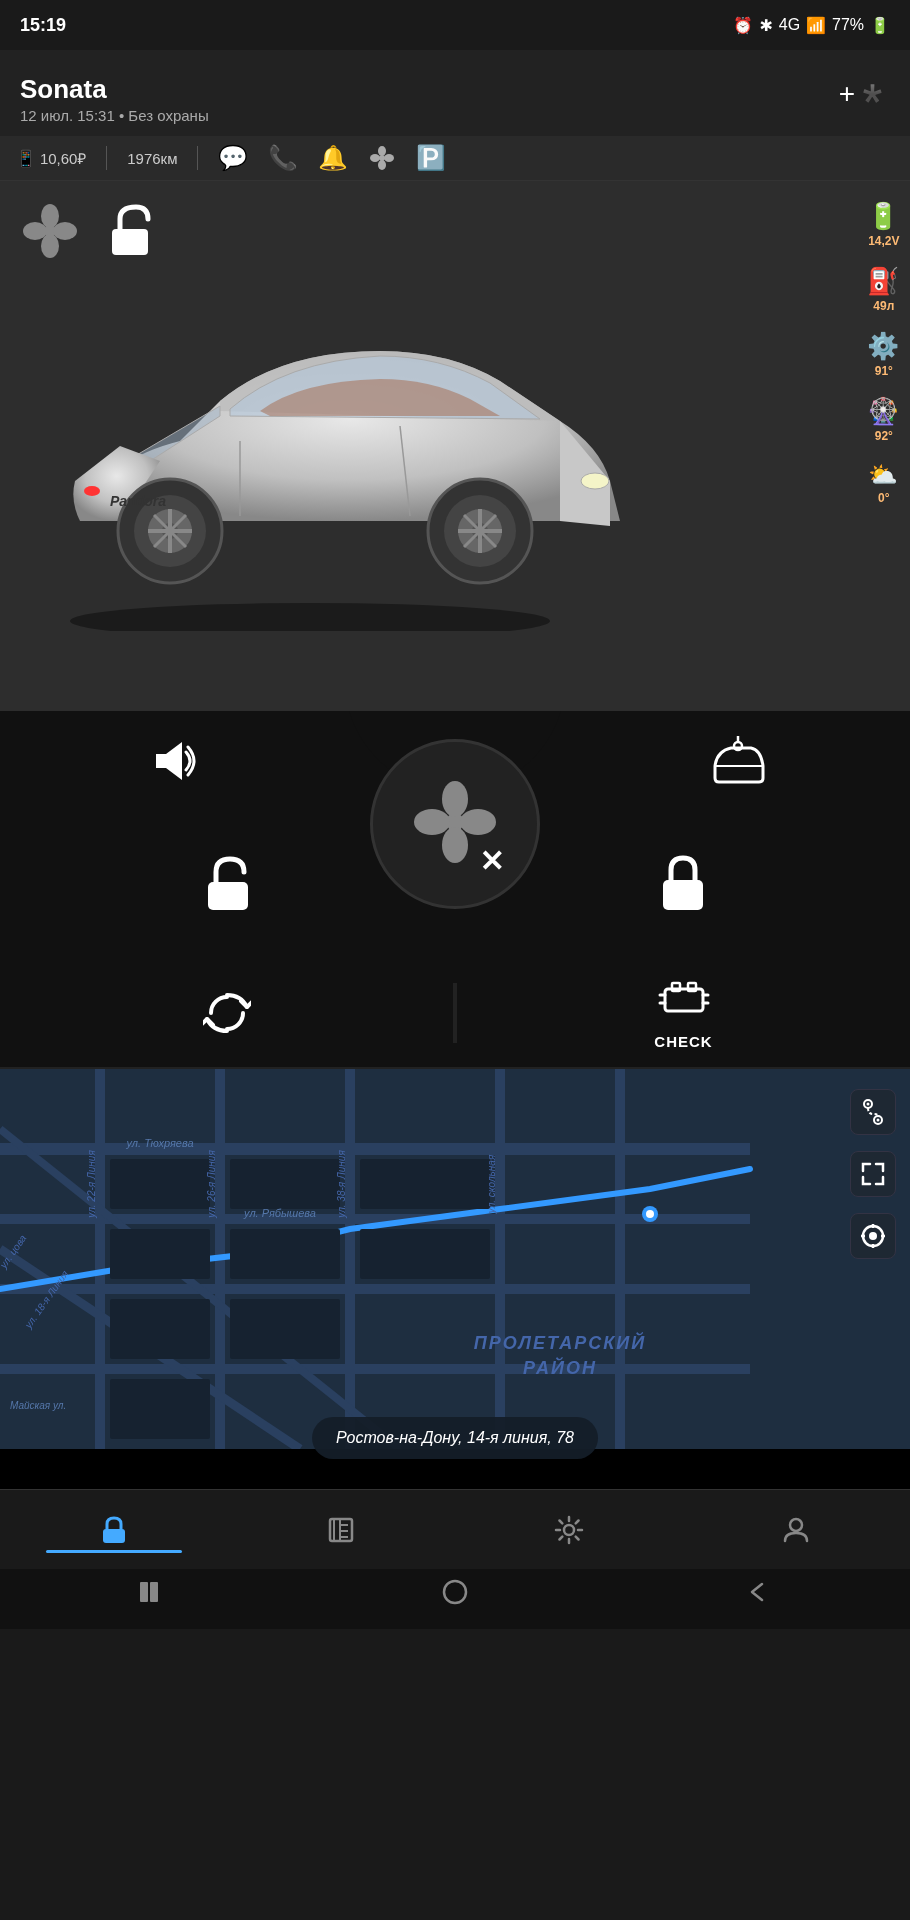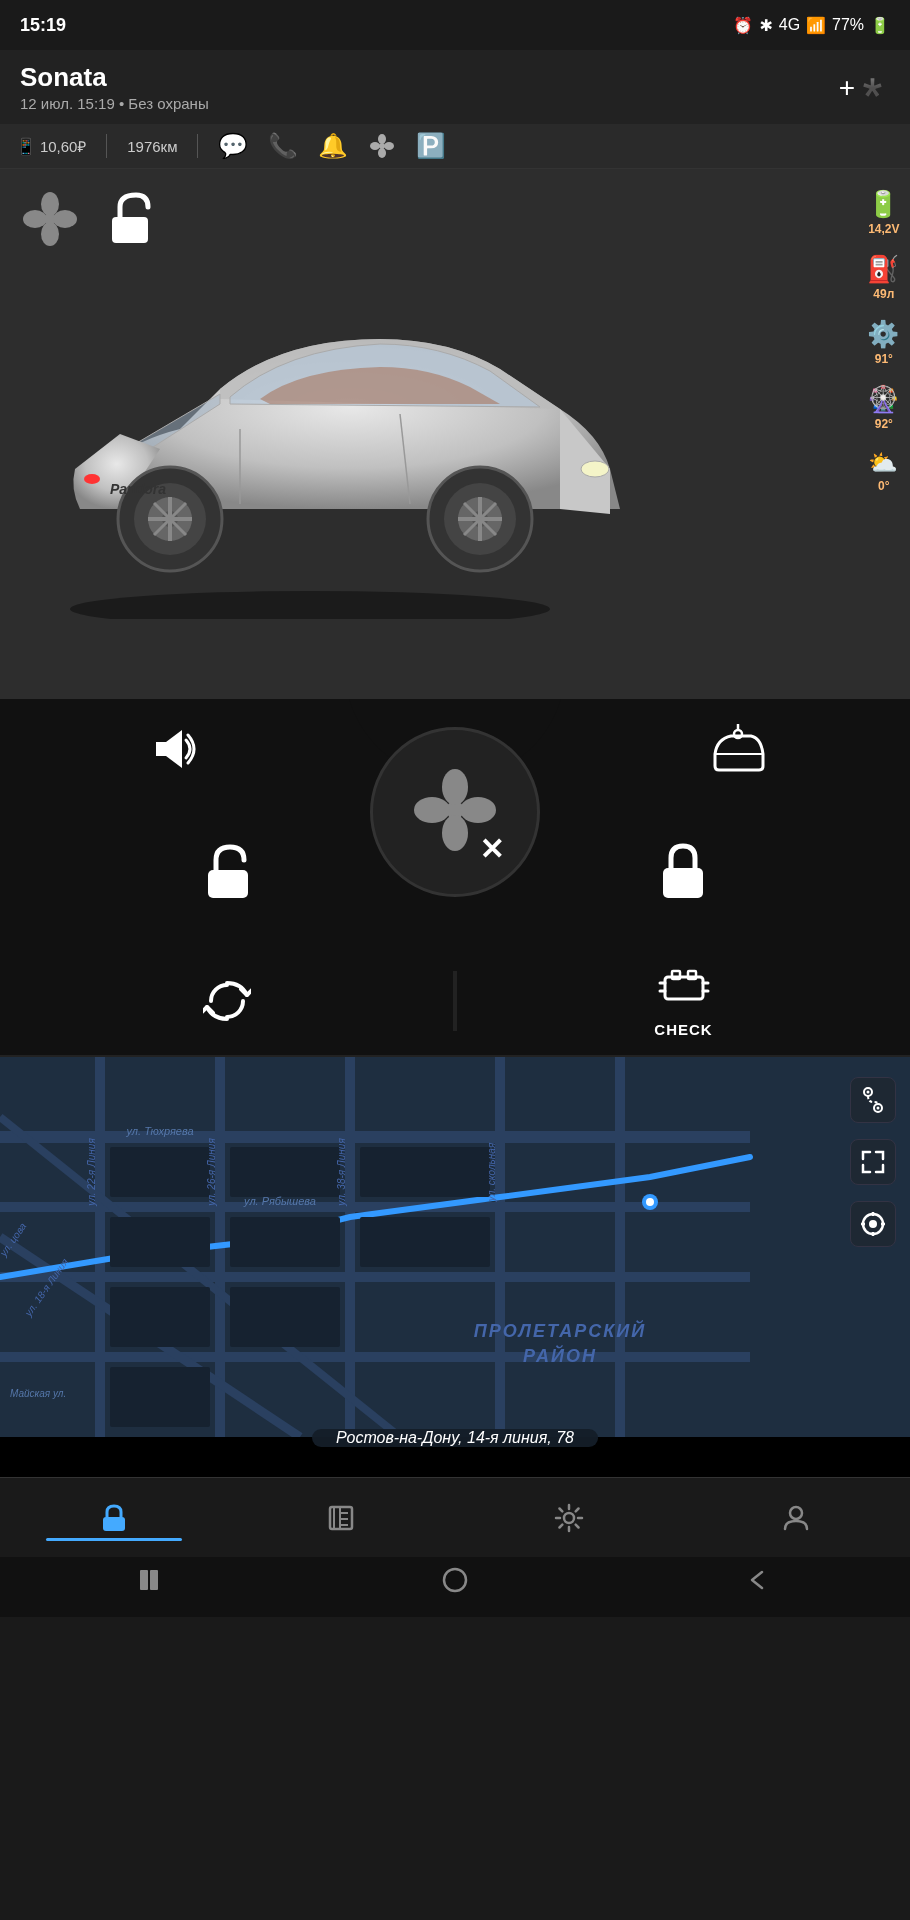--- a/index.html
+++ b/index.html
@@ -26,21 +26,21 @@
     .status-right { display: flex; align-items: center; gap: 6px; font-size: 16px; }
 
     
     .header {
       background: #222;
       padding: 12px 20px 12px 20px;
       display: flex;
       align-items: center;
       justify-content: space-between;
     }
-    .header-left .car-name { font-size: 26px; font-weight: bold; }
+    .header-left .car-name { font-size: 26px; font-weight: bold; margin-top: 12px; }
     .header-left .car-info { font-size: 15px; color: #aaa; margin-top: 2px; }
     .header-right { font-size: 28px; }
 
     
     .toolbar {
       background: #2a2a2a;
       display: flex;
       align-items: center;
       padding: 8px 16px;
       gap: 20px;
@@ -227,21 +227,21 @@
       color: #fff;
       border: 1px solid #334;
     }
     .map-address {
       position: absolute;
       bottom: 30px;
       left: 50%;
       transform: translateX(-50%);
       background: rgba(20,30,40,0.95);
       color: #fff;
-      padding: 0 24px;
+      padding: 12px 24px;
       border-radius: 24px;
       font-size: 16px;
       white-space: nowrap;
     }
 
     
     .bottom-nav {
       background: #1a1a1a;
       display: flex;
       align-items: center;
@@ -304,21 +304,21 @@
     <span>4G</span>
     <span>📶</span>
     <span>77%</span>
     <span>🔋</span>
   </div>
 </div>
 
 <div class="header">
   <div class="header-left">
     <div class="car-name">Sonata</div>
-    <div class="car-info">12 июл. 15:19 • Без охраны</div>
+    <div class="car-info">12 июл. 15:31 • Без охраны</div>
   </div>
   <div class="header-right">+*️</div>
 </div>
 
 <div class="toolbar">
   <div class="toolbar-item">
     <span style="font-size:16px;">📱</span>
     <span>10,60₽</span>
   </div>
   <div class="toolbar-sep"></div>

